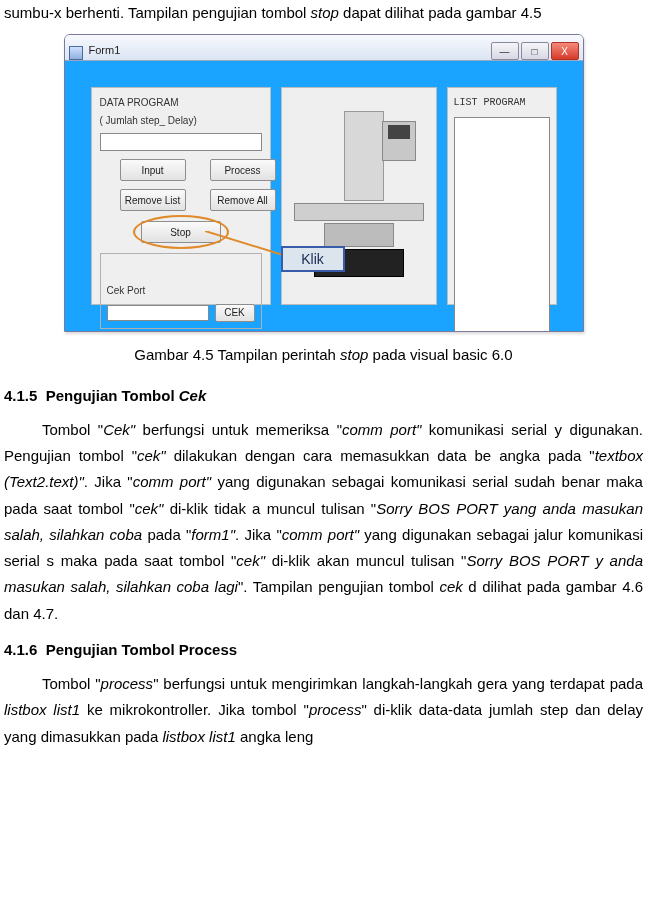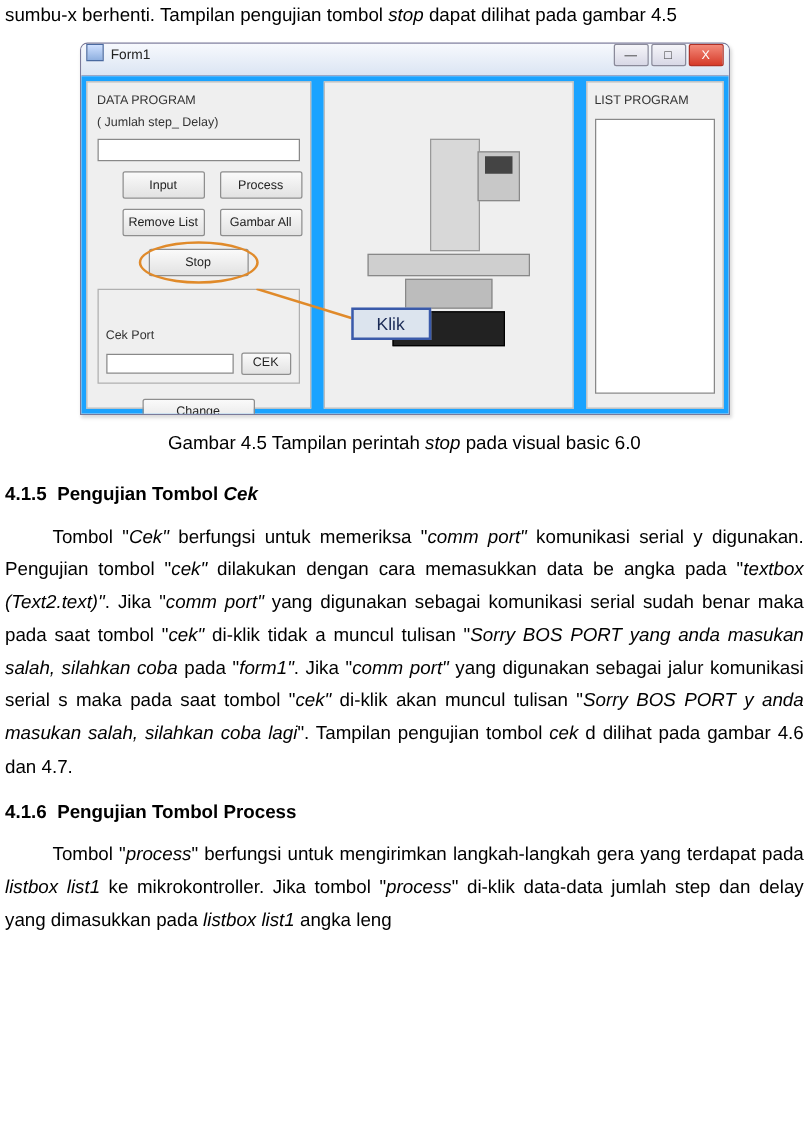--- a/index.html
+++ b/index.html
@@ -24,21 +24,21 @@
     border-radius: 6px 6px 0 0;
     box-shadow: 1px 2px 3px rgba(0,0,0,0.15);
     overflow: hidden;
     font-size: 11px;
   }
   .titlebar {
     height: 26px;
     background: linear-gradient(#f7f9fd, #dbe5f3);
     border-bottom: 1px solid #9aa7c6;
     display: flex;
-    align-items: flex-start;
+    align-items: flex-end;
     padding: 0 4px;
   }
   .titlebar .app-icon {
     width: 14px; height: 14px;
     border: 1px solid #4a6aa0;
     background: linear-gradient(#cfe0ff,#8fb0e0);
     margin-right: 6px;
   }
   .titlebar .title { flex: 1; color: #222; }
   .win-btns { display: flex; gap: 2px; }
@@ -56,21 +56,21 @@
     height: 20px;
     background: #f4f4f6;
     border-bottom: 1px solid #c8c8d0;
     display: flex; align-items: center;
     padding-left: 6px;
   }
   .menubar .menu-item { padding: 0 6px; color:#222; }
 
   .client-area {
     background: #1aa3ff;
-    padding: 4px;
+    padding: 26px;
     display: flex;
     gap: 10px;
     height: 270px;
     position: relative;
   }
 
   .panel-left {
     width: 180px;
     background: #efefef;
     border: 1px solid #bcbcbc;
@@ -88,21 +88,21 @@
   }
   .btn {
     background: linear-gradient(#fafafa,#e2e2e2);
     border: 1px solid #8e8e8e;
     border-radius: 2px;
     height: 22px;
     display: flex; align-items: center; justify-content: center;
     font-size: 10px; color:#222;
     min-width: 66px;
   }
-  .btn-row { display: flex; gap: 12px; margin-top: 8px; margin-left: 20px; }
+  .btn-row { display: flex; gap: 24px; margin-top: 8px; margin-left: 20px; }
   .btn-row .btn { flex:1; }
   .btn-stop-wrap { display:flex; justify-content:center; margin-top:10px; position:relative; }
   .btn-stop { width: 80px; }
   .circle-hl {
     position:absolute;
     left: 50%; top: 50%;
     transform: translate(-50%,-50%);
     width: 96px; height: 34px;
     border: 2px solid #e08a2a;
     border-radius: 50%;
@@ -137,21 +137,21 @@
   .m-table { position:absolute; left:10px; top:92px; width:130px; height:18px; background:#cfcfcf; border:1px solid #888; }
   .m-mid   { position:absolute; left:40px; top:112px; width:70px; height:24px; background:#bcbcbc; border:1px solid #888; }
   .m-base  { position:absolute; left:30px; top:138px; width:90px; height:28px; background:#222; border:1px solid #000; }
 
   .panel-right {
     width: 110px;
     background: #efefef;
     border: 1px solid #bcbcbc;
     padding: 6px;
   }
-  .panel-right .group-title { margin-bottom:5px; }
+  .panel-right .group-title { margin-bottom:5px;font-family:Liberation Mono, monospace; }
   .listbox {
     width: 100%; height: 220px;
     background:#fff; border:1px solid #888;
   }
 
   
   .callout-box {
     position:absolute;
     left: 216px; top: 185px;
     width: 64px; height: 26px;
@@ -213,21 +213,21 @@
         <div class="group-title">DATA PROGRAM</div>
         <div class="subtitle">( Jumlah step_ Delay)</div>
         <span class="tb"></span>
 
         <div class="btn-row">
           <div class="btn">Input</div>
           <div class="btn">Process</div>
         </div>
         <div class="btn-row">
           <div class="btn">Remove List</div>
-          <div class="btn">Gambar All</div>
+          <div class="btn">Remove All</div>
         </div>
 
         <div class="btn-stop-wrap">
           <div class="btn btn-stop">Stop</div>
           <span class="circle-hl"></span>
         </div>
 
         <div class="cek-group">
           <div class="cek-label">Cek Port</div>
           <div class="cek-row">

